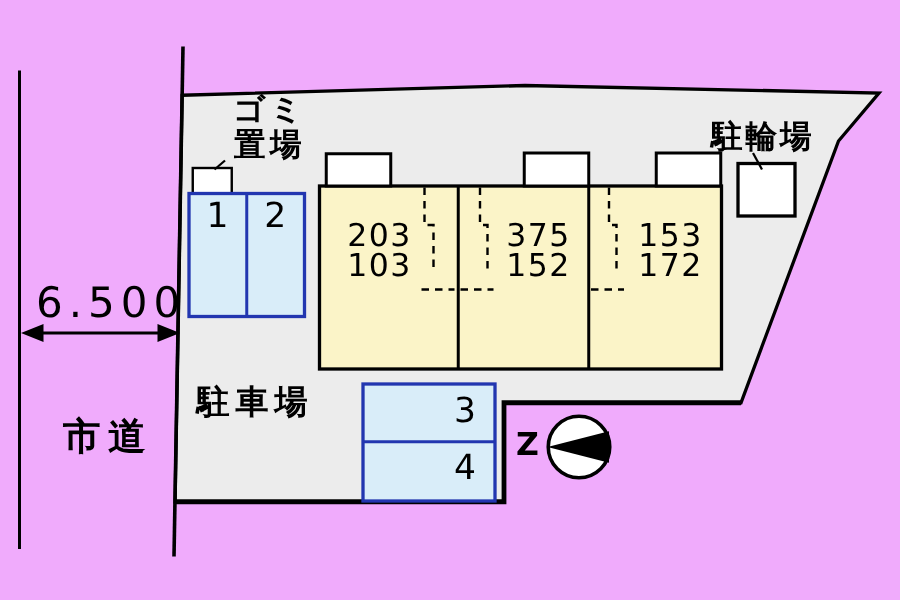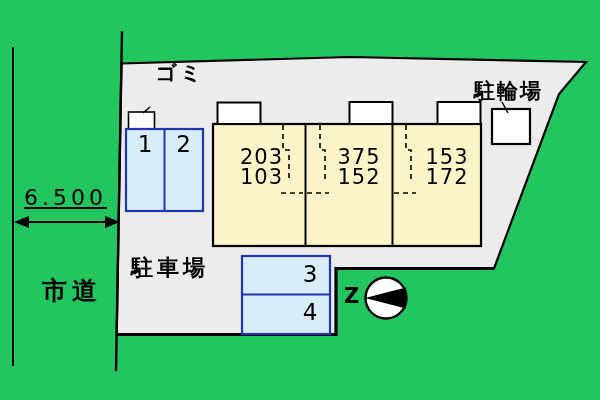--- a/index.html
+++ b/index.html
@@ -1,31 +1,31 @@
 <!DOCTYPE html>
 <html><head>
 <meta charset="utf-8">
 <style>
   html,body{margin:0;padding:0;background:#fff;}
   .canvas{
-    position:relative;width:600px;height:400px;background:#22c55e;
+    position:relative;width:600px;height:400px;background:#f0abfc;
     font-family:"DejaVu Sans","Liberation Sans",sans-serif;
     overflow:hidden;color:#000;
   }
   .canvas svg{position:absolute;left:0;top:0;}
   .lbl{position:absolute;white-space:nowrap;color:#000;}
   .lbl-garbage{left:149px;top:62px;width:62px;text-align:center;
     font-size:21px;font-weight:bold;letter-spacing:3px;line-height:23px;}
   .lbl-bicycle{left:474px;top:77px;font-size:21px;font-weight:bold;letter-spacing:2px;}
   .lbl-parking{left:131px;top:253px;font-size:22px;font-weight:bold;letter-spacing:4px;}
   .lbl-road{left:42px;top:274px;font-size:25px;font-weight:bold;letter-spacing:5px;text-align:center;}
-  .lbl-dim{left:24px;top:185px;font-size:22px;letter-spacing:4px;text-decoration:underline;}
+  .lbl-dim{left:24px;top:185px;font-size:28px;letter-spacing:4px;}
   .unit-lbl{position:absolute;top:147px;width:60px;text-align:center;
     font-size:21px;line-height:20px;letter-spacing:1px;}
-  .unit-203{left:223px;text-align:right;} .unit-202{left:329px;} .unit-201{left:417px;}
+  .unit-203{left:223px;} .unit-202{left:329px;} .unit-201{left:417px;}
   .stall-num{position:absolute;font-size:23px;text-align:center;}
   .stall-1{left:126px;top:131px;width:38px;}
   .stall-2{left:164px;top:131px;width:39px;}
   .stall-3{left:296px;top:261px;width:28px;}
   .stall-4{left:296px;top:299px;width:28px;}
   .lbl-north{left:344px;top:284px;font-size:21px;font-weight:bold;}
 </style>
 </head>
 <body>
 
@@ -67,20 +67,21 @@
 
     <rect x="242" y="256" width="88" height="78" fill="#D9EDF9" stroke="#2236B0" stroke-width="2.2"></rect>
     <line x1="242" y1="294.5" x2="330" y2="294.5" stroke="#2236B0" stroke-width="2"></line>
 
     <circle cx="386" cy="298" r="20.5" fill="#fff" stroke="#000" stroke-width="2.4"></circle>
     <polygon points="365,298 406,287.5 406,308.5" fill="#000"></polygon>
   </svg>
 
   <div class="lbl lbl-garbage">
     <span style="display:block">ゴミ</span>
+    <span style="display:block">置場</span>
   </div>
 
   <div class="lbl lbl-bicycle">駐輪場</div>
 
   <div class="lbl lbl-parking">駐車場</div>
 
   <div class="lbl lbl-road">市道</div>
 
   <div class="lbl lbl-dim">6.500</div>
 

